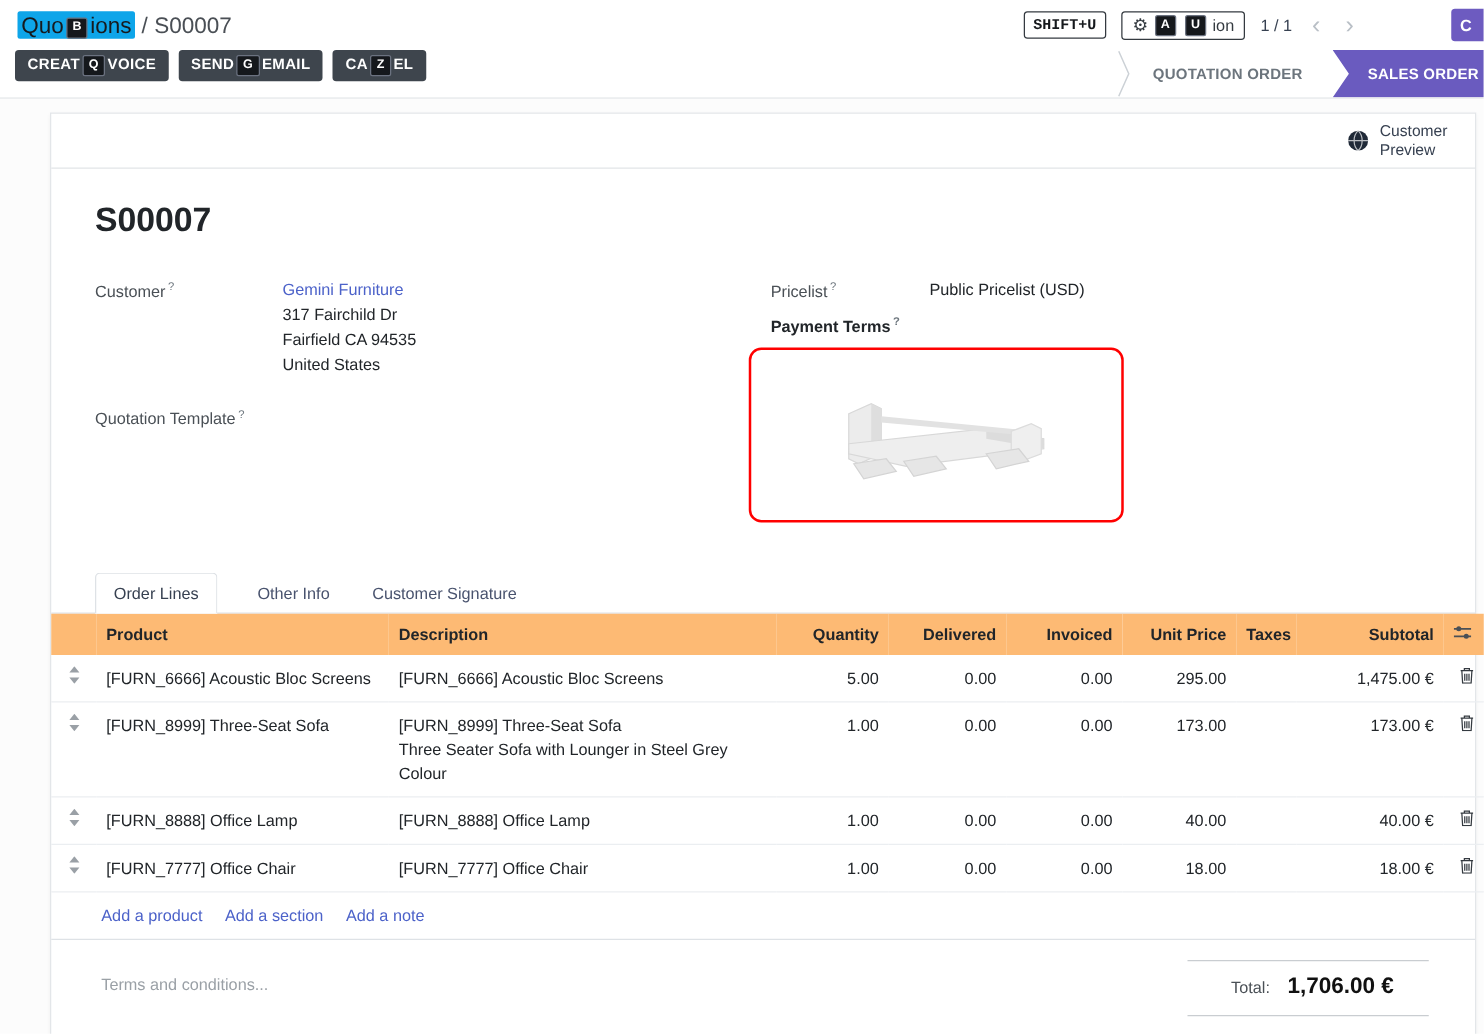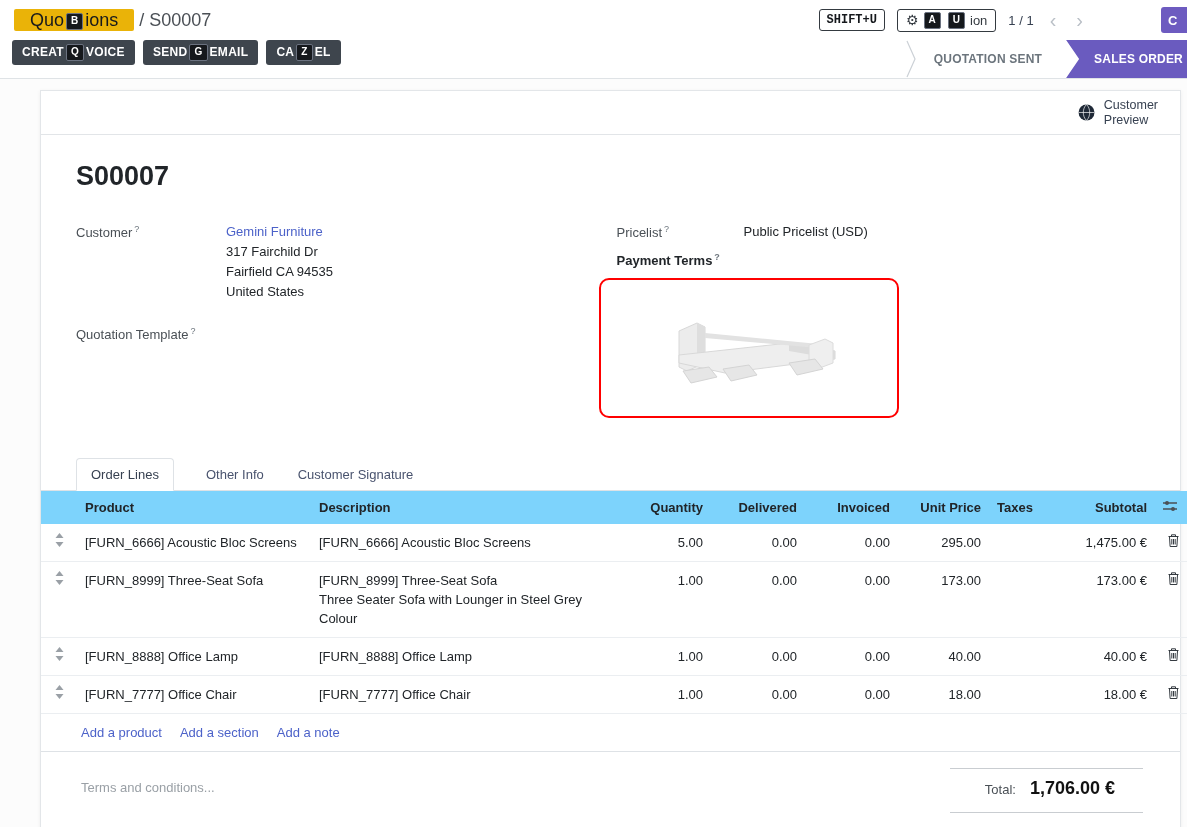--- a/index.html
+++ b/index.html
@@ -3,21 +3,21 @@
 <meta charset="utf-8">
 <style>
   * { box-sizing: border-box; margin: 0; padding: 0; }
   html, body { width: 1187px; height: 827px; overflow: hidden; background: #fff;
     font-family: "Liberation Sans", sans-serif; color: #212529; }
 
   
   .topbar { height: 40px; display: flex; align-items: center; justify-content: space-between;
     padding: 0 0 0 14px; position: relative; }
   .breadcrumb { font-size: 18px; color: #4a4f55; white-space: nowrap; }
-  .crumb-parent { background: #eab308; color: #17191c; padding: 1px 16px; border-radius: 2px; }
+  .crumb-parent { background: #0ea5e9; color: #17191c; padding: 1px 3px; border-radius: 2px; }
   .kbd { display: inline-block; background: #15181c; color: #fff; border: 1px solid #6b7280;
     border-radius: 2px; font-size: 10px; font-weight: 700; line-height: 1; padding: 2px 4px 3px;
     margin: 0 2px; vertical-align: 2px; }
   .top-right { display: flex; align-items: center; gap: 12px; padding-right: 100px; }
   .hintbox { border: 1px solid #343a40; border-radius: 3px; background: #fff; padding: 3px 7px;
     font-family: "Liberation Mono", monospace; font-size: 12px; font-weight: 700; color: #15181c; }
   .actionbox { border: 1px solid #343a40; border-radius: 3px; background: #fff; padding: 2px 8px;
     display: flex; align-items: center; gap: 3px; font-size: 13px; color: #343a40; }
   .gear { font-size: 14px; line-height: 1; }
   .pager { font-size: 13px; color: #374151; }
@@ -73,21 +73,21 @@
   .tab.active { border: 1px solid #dee2e6; border-bottom: 1px solid #fff; border-radius: 4px 4px 0 0;
     margin-bottom: -1px; padding: 8px 14px; color: #374151; background: #fff; }
 
   
   table.lines { width: calc(100% + 70px); margin: 0 -35px; border-collapse: collapse; table-layout: fixed; }
   table.lines col.c-handle { width: 36px; } table.lines col.c-prod { width: 234px; }
   table.lines col.c-desc { width: 310px; } table.lines col.c-qty { width: 90px; }
   table.lines col.c-del { width: 94px; } table.lines col.c-inv { width: 93px; }
   table.lines col.c-price { width: 91px; } table.lines col.c-tax { width: 48px; }
   table.lines col.c-sub { width: 118px; } table.lines col.c-trash { width: 36px; }
-  table.lines thead th { background: #7dd3fc; font-size: 13px; font-weight: 700; color: #212529;
+  table.lines thead th { background: #fdba74; font-size: 13px; font-weight: 700; color: #212529;
     text-align: left; padding: 9px 8px; }
   table.lines th.num, table.lines td.num { text-align: right; }
   table.lines tbody td { font-size: 13px; color: #212529; padding: 9px 8px; vertical-align: top;
     border-bottom: 1px solid #ebeef1; line-height: 19px; }
   td.edited { color: #2779cf; }
   .handle-cell, .trash-cell { text-align: center; }
   .desc-line { line-height: 19px; }
   .icon-btn { background: none; border: none; padding: 0; cursor: pointer; }
 
   .add-links { display: flex; gap: 18px; padding: 11px 0 11px 5px; border-bottom: 1px solid #dee2e6;
@@ -126,21 +126,21 @@
 <div class="btnbar">
   <div class="btn-group">
     <button class="btn-dark"><span>CREAT</span><span class="kbd">Q</span><span>VOICE</span></button>
     <button class="btn-dark"><span>SEND</span><span class="kbd">G</span><span>EMAIL</span></button>
     <button class="btn-dark"><span>CA</span><span class="kbd">Z</span><span>EL</span></button>
   </div>
   <div class="statusbar">
     <svg class="status-chev" width="10" height="38" viewBox="0 0 10 38">
         <path d="M1 1 L9 19 L1 37" stroke="#ccd1d6" fill="none" stroke-width="1.2"></path>
       </svg>
-    <div class="status-step">QUOTATION SENT</div>
+    <div class="status-step">QUOTATION ORDER</div>
     <div class="status-step status-active">SALES ORDER</div>
   </div>
 </div>
 
 <div class="content">
   <div class="sheet">
 
     <div class="sheet-topbar">
       <button class="cust-preview">
         <svg width="19" height="19" viewBox="0 0 20 20">

